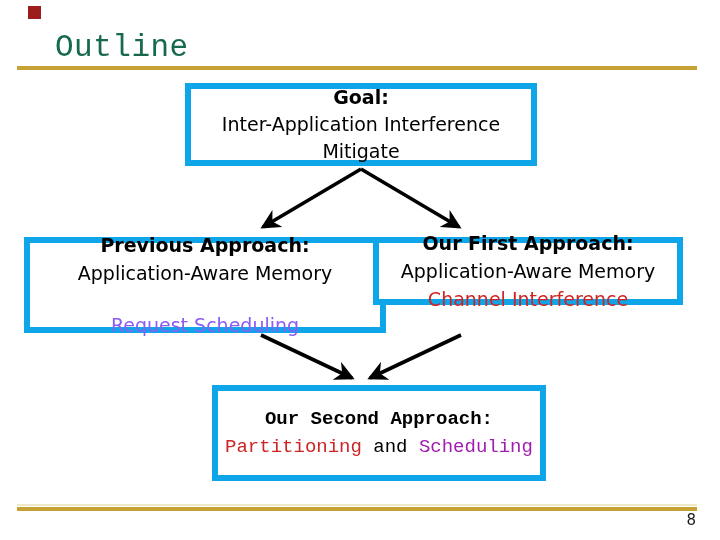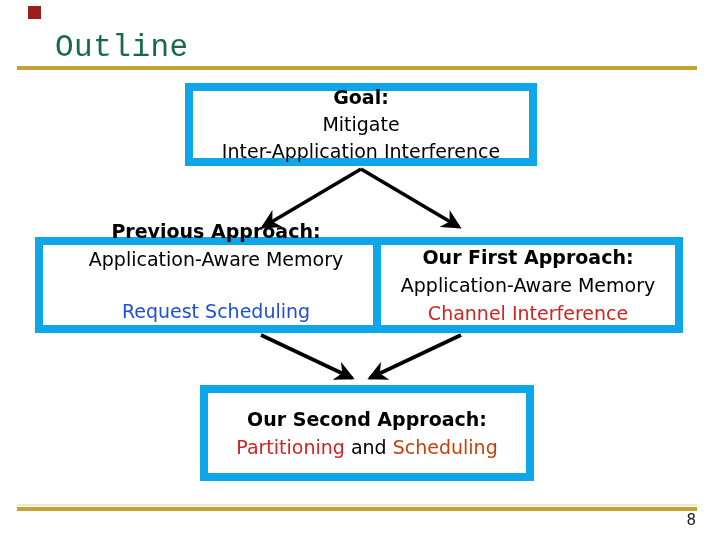--- a/index.html
+++ b/index.html
@@ -12,29 +12,29 @@
     position:absolute;left:43px;top:18px;margin:12px;
     font-family:Liberation Mono, monospace;
     font-size:31px;font-weight:400;letter-spacing:0.5px;
   }
   .rule{position:absolute;left:17px;width:680px;}
   .rule-top{top:66px;height:4px;}
   .rule-bottom-light{top:504px;height:2px;}
   .rule-bottom{top:507px;height:4px;}
   .arrows{position:absolute;left:0;top:0;width:720px;height:540px;pointer-events:none;}
   .box{
-    position:absolute;background:#fff;border:8px solid #0ea5e9;box-sizing:border-box;
+    position:absolute;background:#fff;border:6px solid #0ea5e9;box-sizing:border-box;
     display:flex;flex-direction:column;justify-content:center;align-items:center;
     text-align:center;font-size:19px;line-height:27px;color:#000;
   }
   .box .hd{font-weight:bold;}
   .goal-box{left:185px;top:83px;width:352px;height:83px;}
-  .prev-box{left:35px;top:237px;width:362px;height:96px;line-height:28px;justify-content:flex-end;}
-  .first-box{left:373px;top:237px;width:310px;height:96px;line-height:28px;}
-  .second-box{left:200px;top:385px;width:334px;height:96px;line-height:28px;}
+  .prev-box{left:24px;top:237px;width:362px;height:96px;line-height:28px;}
+  .first-box{left:373px;top:237px;width:310px;height:68px;line-height:28px;}
+  .second-box{left:212px;top:385px;width:334px;height:96px;line-height:28px;font-family:Liberation Mono, monospace;}
   .page-number{
     position:absolute;right:24px;top:511px;font-size:15px;color:#1a1a1a;
     font-family:"DejaVu Sans",sans-serif;
   }
 </style>
 </head>
 <body>
 
 <div class="slide">
 
@@ -51,40 +51,40 @@
       </marker>
     </defs>
     <line x1="361" y1="169" x2="263" y2="227" stroke="#000" stroke-width="3.6" marker-end="url(#ah)"></line>
     <line x1="361" y1="169" x2="459" y2="227" stroke="#000" stroke-width="3.6" marker-end="url(#ah)"></line>
     <line x1="261" y1="335" x2="352" y2="378" stroke="#000" stroke-width="3.6" marker-end="url(#ah)"></line>
     <line x1="461" y1="335" x2="370" y2="378" stroke="#000" stroke-width="3.6" marker-end="url(#ah)"></line>
   </svg>
 
   <div class="box goal-box">
     <div class="hd">Goal:</div>
+    <div>Inter-Application Interference</div>
     <div>Mitigate</div>
-    <div>Inter-Application Interference</div>
   </div>
 
   <div class="box prev-box">
     <div class="hd">Previous Approach:</div>
     <div>Application-Aware Memory</div>
-    <div style="color: #1d4ed8; margin-top: 24px;">Request Scheduling</div>
+    <div style="color: #8b5cf6; margin-top: 24px;">Request Scheduling</div>
   </div>
 
   <div class="box first-box">
     <div class="hd">Our First Approach:</div>
     <div>Application-Aware Memory</div>
     <div style="color: rgb(207, 36, 36);">Channel Interference</div>
   </div>
 
   <div class="box second-box">
     <div class="hd">Our Second Approach:</div>
     <div>
-      <span style="color: rgb(207, 36, 36); text-align: center;">Partitioning</span><span> and </span><span style="color: #c2410c;">Scheduling</span>
+      <span style="color: rgb(207, 36, 36); text-align: center;">Partitioning</span><span> and </span><span style="color: #a21caf;">Scheduling</span>
     </div>
   </div>
 
   <div class="rule rule-bottom-light" style="background: rgb(240, 233, 200);"></div>
   <div class="rule rule-bottom" style="background: rgb(197, 162, 51);"></div>
 
   <div class="page-number">8</div>
 
 </div>
 

